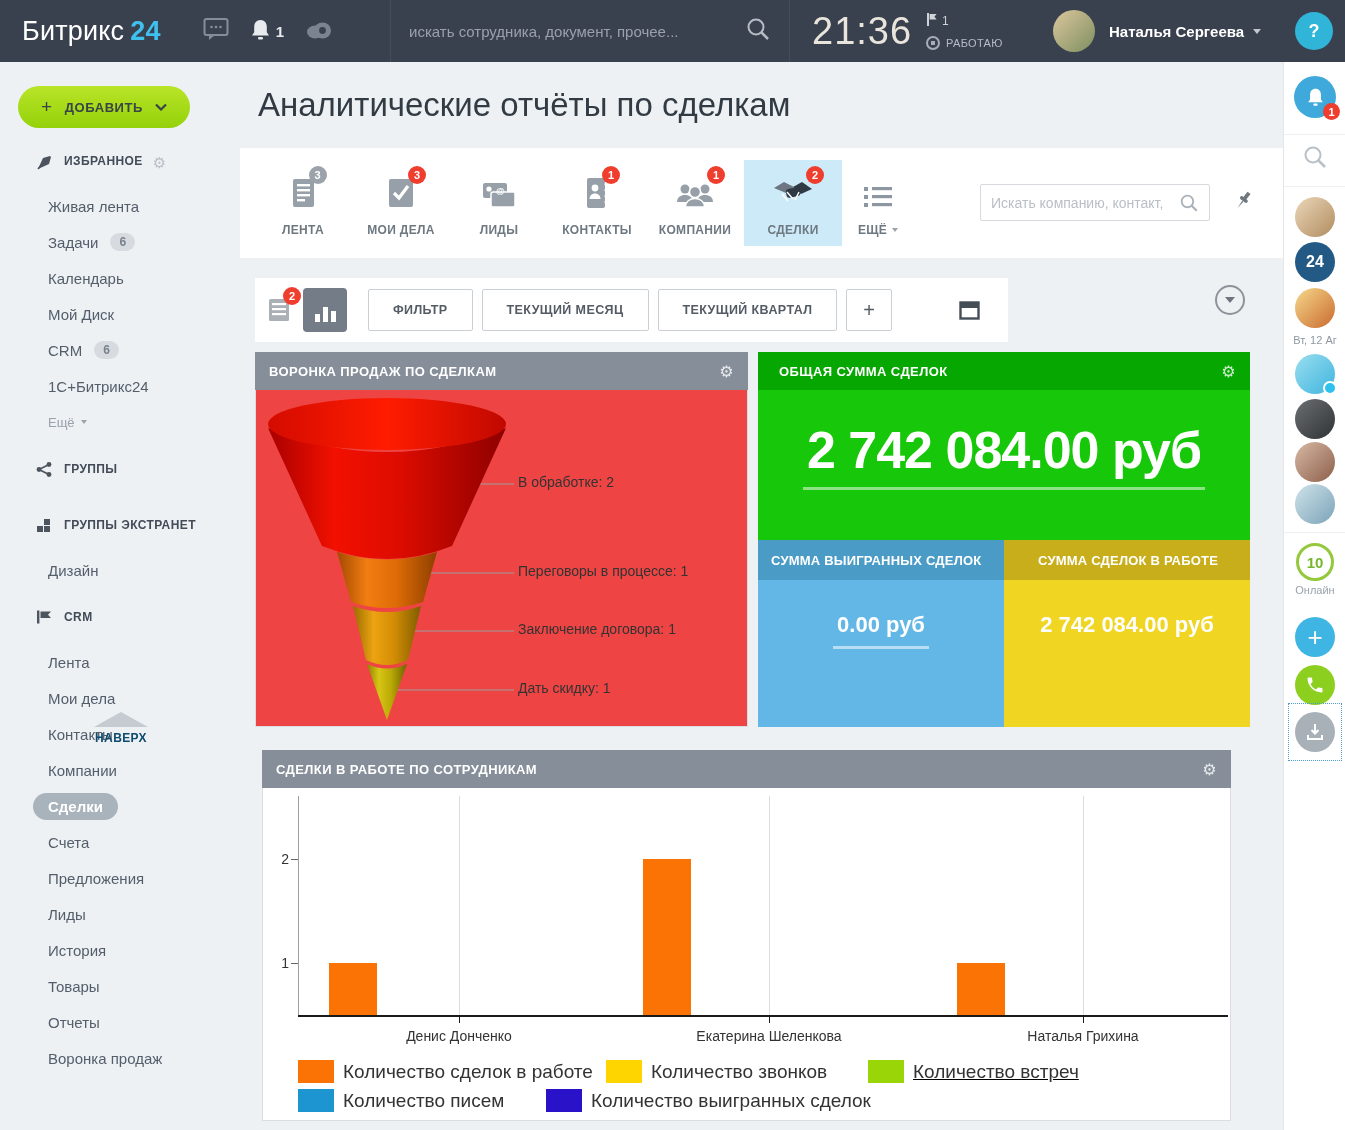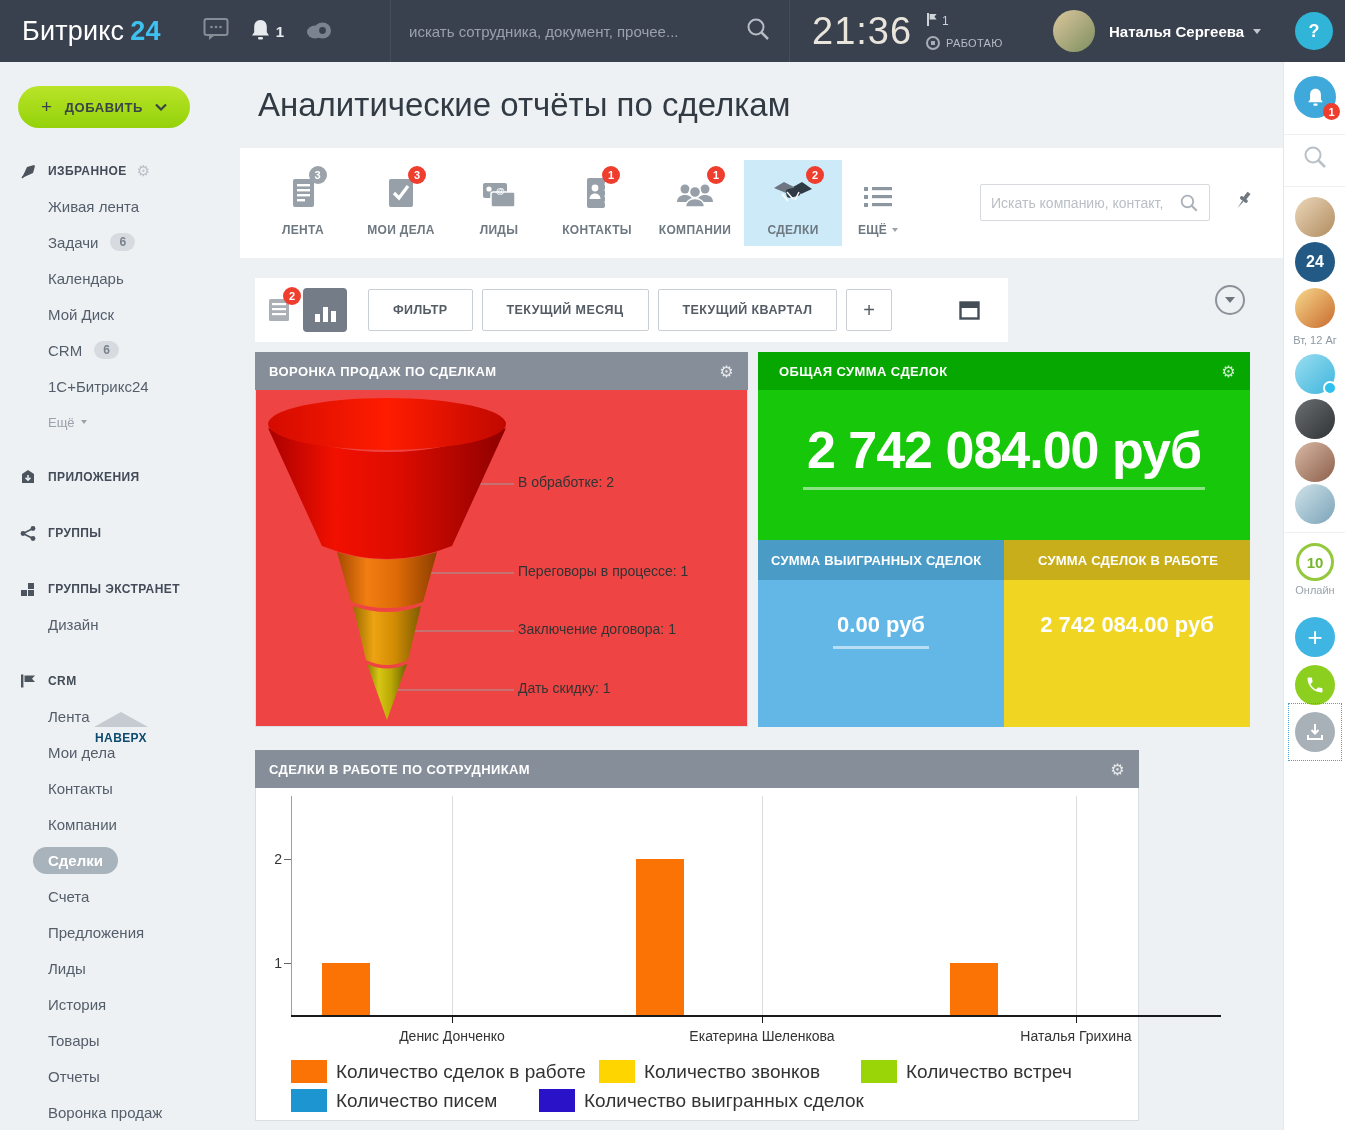--- a/index.html
+++ b/index.html
@@ -60,21 +60,21 @@
   .rail-phone { background:#8dcf1f; }
   .rail-dl { background:#a8b0b8; }
   .dl-box { position:absolute; left:4px; top:-9px; width:54px; height:58px; border:1px dotted #4aa0d5; }
 
   
   .sidebar { position:absolute; left:0; top:62px; width:240px; height:1068px; }
   .add-btn { margin:24px 0 0 18px; width:172px; height:42px; border-radius:21px;
     background:linear-gradient(#b9e428,#94d20a); display:flex; align-items:center; justify-content:center;
     gap:12px; font-weight:700; font-size:13px; color:#3a4347; letter-spacing:.6px; cursor:pointer; }
   .add-plus { font-size:19px; font-weight:400; }
-  .nav-header { display:flex; align-items:center; height:34px; padding-left:20px; font-size:12px;
+  .nav-header { display:flex; height:34px; padding-left:36px; font-size:12px;
     font-weight:700; color:#424b57; letter-spacing:.4px; }
   .nav-header .nh-icon { width:17px; margin-right:11px; display:flex; }
   .nav-item { height:36px; display:flex; align-items:center; padding-left:48px; font-size:15px; color:#545e6a; cursor:pointer; }
   .nav-item.small { font-size:13px; color:#99a1aa; }
   .nav-badge { margin-left:12px; background:#d7dbe0; color:#78828d; border-radius:10px; font-size:12px;
     font-weight:700; padding:2px 9px; }
   .pill-active { background:#a9b3bc; color:#fff; font-weight:700; border-radius:15px; padding:5px 15px;
     margin-left:-15px; }
   .tiny-caret { width:0;height:0;border-left:3.5px solid transparent;border-right:3.5px solid transparent;
     border-top:4px solid #9aa2ab; margin-left:6px; }
@@ -143,21 +143,21 @@
   .sub { width:246px; }
   .sub-header { height:40px; display:flex; align-items:center; padding:0 13px; color:#fff; font-weight:700;
     font-size:13px; letter-spacing:.2px; }
   .sub-blue .sub-header { background:#4a9cc6; }
   .sub-blue .sub-body { background:#62b7e6; height:147px; text-align:center; }
   .sub-yellow .sub-header { background:#c9ae1b;padding-left:34px; }
   .sub-yellow .sub-body { background:#f0d522; height:147px; text-align:center; }
   .sub-value { display:inline-block; margin-top:32px; font-size:22px; font-weight:700; color:#fff; }
   .sub-value.underlined { border-bottom:3px solid rgba(255,255,255,.55); padding:0 4px 8px; }
 
-  .widget-bars { position:absolute; left:15px; top:688px; width:884px; height:372px; }
+  .widget-bars { position:absolute; left:22px; top:688px; width:969px; height:372px; }
   .widget-bars .w-header { background:#858e99; }
   .bars-body { position:relative; background:#fff; border:1px solid #d9dee3; border-top:0; height:333px; }
   .gridline-v { position:absolute; top:8px; height:219px; width:1px; background:#dadde0; }
   .y-axis { position:absolute; left:35px; top:8px; width:1px; height:220px; background:#9aa0a5; }
   .x-axis { position:absolute; left:35px; top:227px; width:930px; height:2px; background:#1a1a1a; }
   .x-tick { position:absolute; top:229px; width:1px; height:6px; background:#1a1a1a; }
   .y-tick-label { position:absolute; left:8px; width:18px; text-align:right; font-size:14px; color:#333; }
   .y-tick-dash { position:absolute; left:28px; width:7px; height:1px; background:#666; }
   .bar { position:absolute; width:48px; }
   .cat-label { position:absolute; top:240px; width:220px; text-align:center; font-size:14px; color:#333; }
@@ -346,29 +346,20 @@
       <span class="nav-badge">6</span>
     </div>
   <div class="nav-item">
       <span>1С+Битрикс24</span>
     </div>
   <div class="nav-item small">
       <span>Ещё</span>
       <span class="tiny-caret"></span>
     </div>
 
-  <div class="nav-header" style="margin-top:20px;">
-    <span class="nh-icon">
-      <svg width="16" height="16" viewBox="0 0 16 16">
-          <path d="M2 5 8 1l6 4v9H2z" fill="#4c545e"></path>
-          <path d="M8 6v5M5.5 8.8 8 11.2l2.5-2.4" stroke="#eef1f4" stroke-width="1.5" fill="none"></path>
-        </svg>
-    </span>
-    <span>ПРИЛОЖЕНИЯ</span>
-  </div>
 
   <div class="nav-header" style="margin-top:22px;">
     <span class="nh-icon">
       <svg width="16" height="15" viewBox="0 0 16 15">
           <line x1="3" y1="7.5" x2="13" y2="2.5" stroke="#4c545e" stroke-width="1.8"></line>
           <line x1="3" y1="7.5" x2="13" y2="12.5" stroke="#4c545e" stroke-width="1.8"></line>
           <circle cx="13" cy="2.5" r="2.4" fill="#4c545e"></circle>
           <circle cx="13" cy="12.5" r="2.4" fill="#4c545e"></circle>
           <circle cx="3" cy="7.5" r="2.4" fill="#4c545e"></circle>
         </svg>
@@ -704,21 +695,21 @@
       <div class="cat-label" style="left:710px;">Наталья Грихина</div>
 
       <div class="legend-item" style="left:35px; top:272px;">
         <span class="legend-swatch" style="background: rgb(251, 115, 4);"></span>
         <span>Количество сделок в работе</span>
       </div>
       <div class="legend-item" style="left:343px; top:272px;">
         <span class="legend-swatch" style="background: rgb(255, 213, 0);"></span>
         <span>Количество звонков</span>
       </div>
-      <div class="legend-item" style="left:605px; top:272px;">
+      <div class="legend-item" style="left:605px; top:272px;text-decoration:underline;">
         <span class="legend-swatch" style="background: rgb(154, 214, 7);"></span>
         <span>Количество встреч</span>
       </div>
       <div class="legend-item" style="left:35px; top:301px;">
         <span class="legend-swatch" style="background: rgb(29, 149, 209);"></span>
         <span>Количество писем</span>
       </div>
       <div class="legend-item" style="left:283px; top:301px;">
         <span class="legend-swatch" style="background: rgb(42, 18, 201);"></span>
         <span>Количество выигранных сделок</span>

